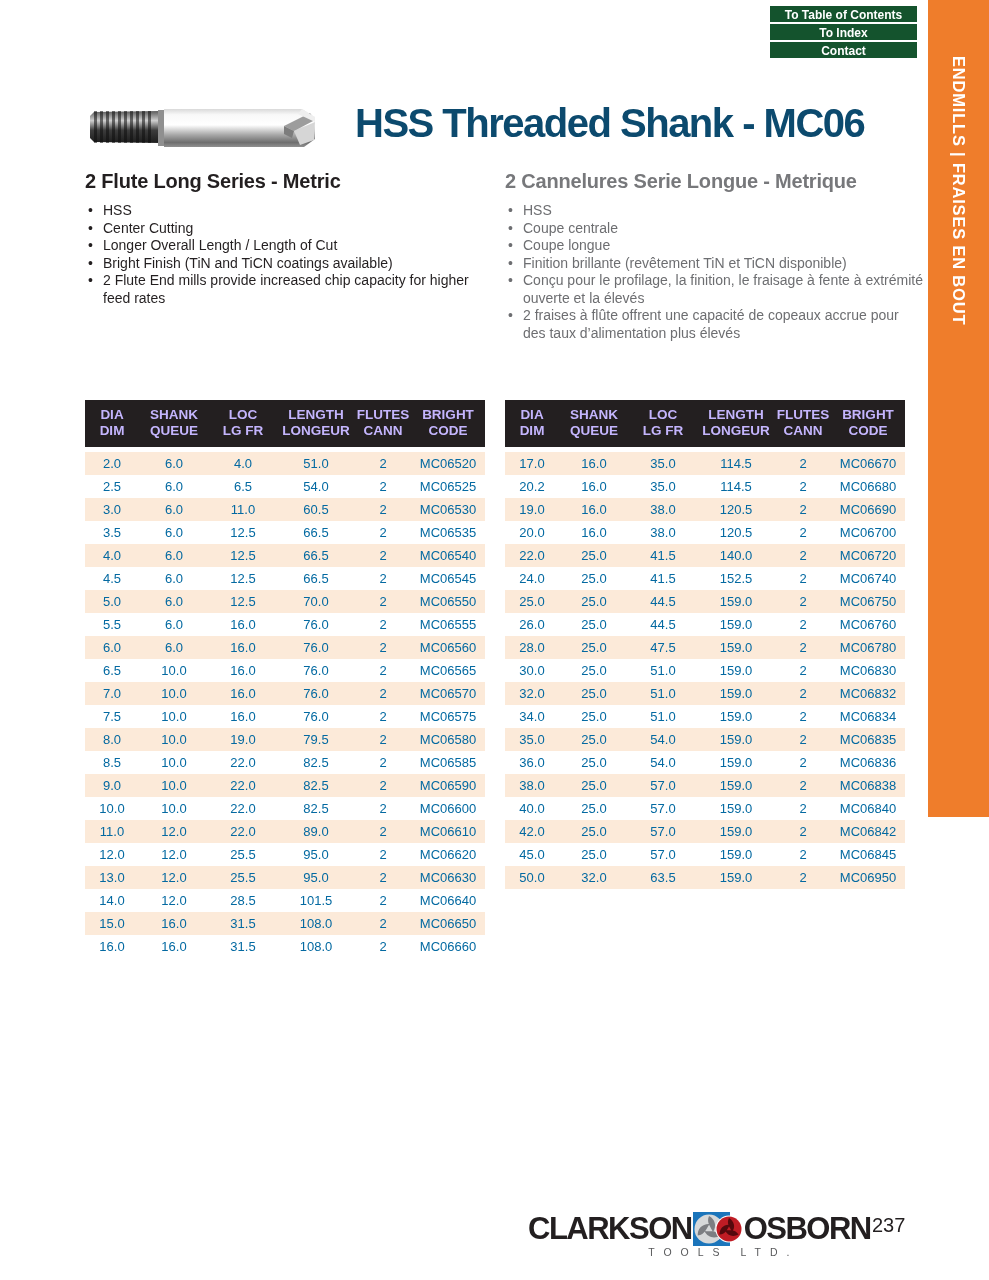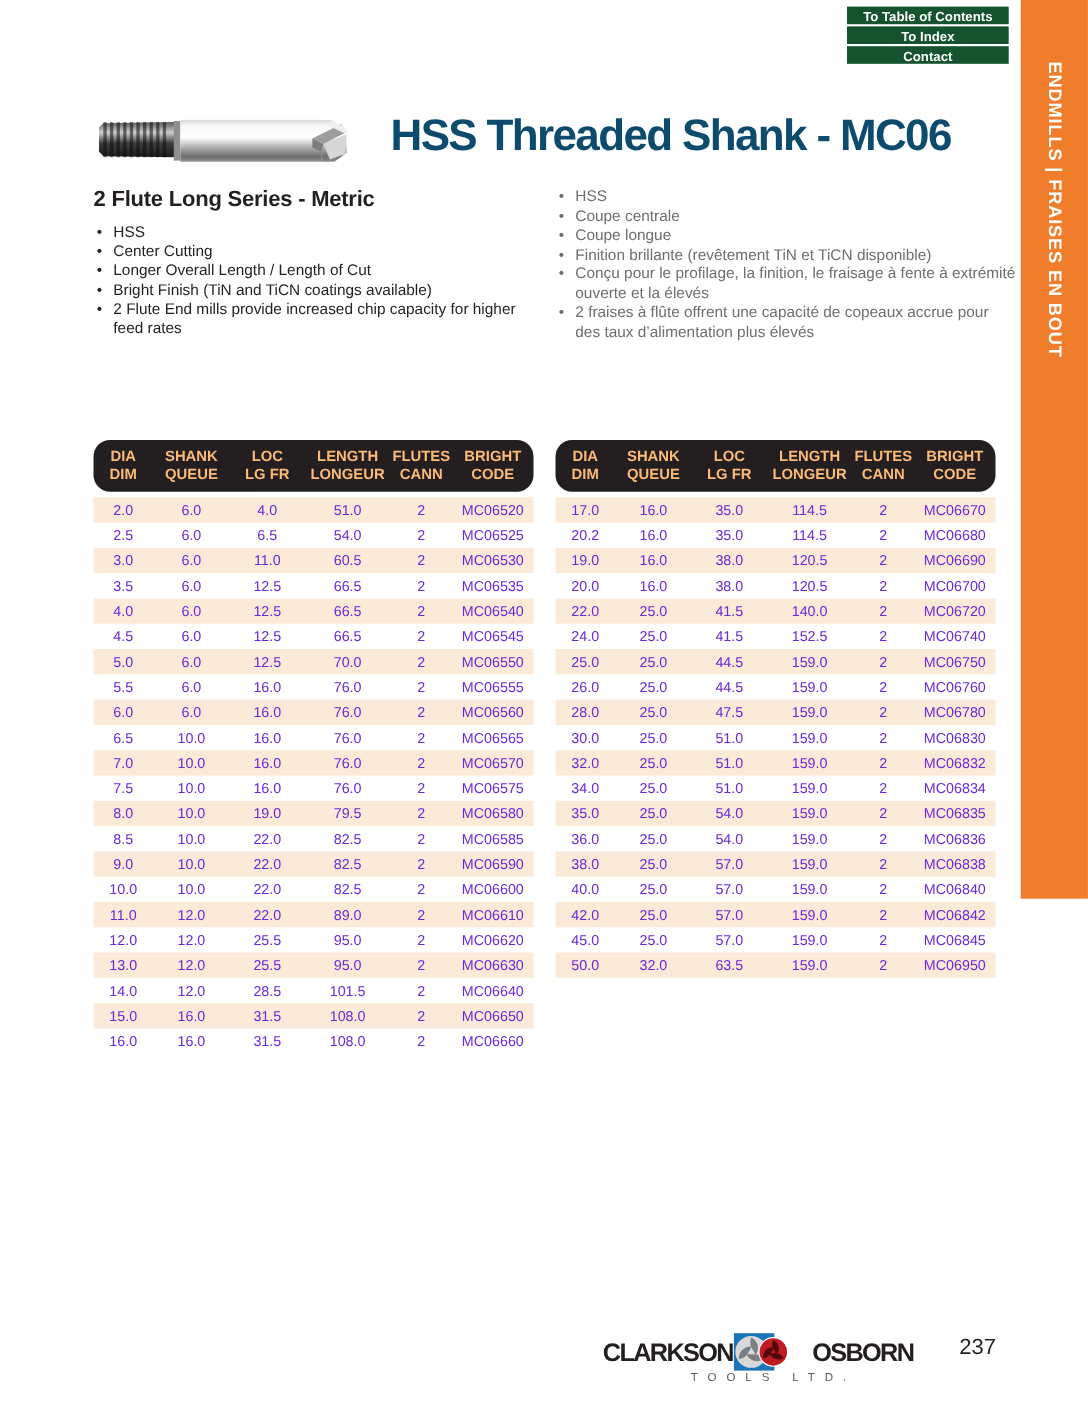--- a/index.html
+++ b/index.html
@@ -110,52 +110,50 @@
   }
 
   
   .data-table { position: absolute; top: 400px; width: 400px; }
   .table-left { left: 85px; }
   .table-right { left: 505px; }
   .t-head {
     display: grid;
     grid-template-columns: 13.5% 17.5% 17% 19.5% 14% 18.5%;
     background: #231f20;
-    color: #fdba74;
+    color: #c4b5fd;
     padding: 7px 0 8px 0;
-    border-radius: 15px;
   }
   .t-head .th {
     text-align: center;
     font-weight: bold;
     font-size: 13.5px;
     line-height: 16px;
   }
   .t-body { margin-top: 5px; }
   .t-row {
     display: grid;
     grid-template-columns: 13.5% 17.5% 17% 19.5% 14% 18.5%;
     height: 23px;
     align-items: center;
     text-align: center;
     font-size: 13px;
-    color: #6d28d9;
+    color: #0369a1;
   }
   .t-row.odd { background: #fcead9; }
 
   
   .footer { position: absolute; left: 528px; top: 1210px; }
   .brand-row { display: flex; align-items: center; }
   .brand-text {
-    font-size: 23px;
+    font-size: 31px;
     font-weight: bold;
     letter-spacing: -1.5px;
     color: #231f20;
     line-height: 34px;
-    margin-left: 20px;
   }
   .logo-icon { width: 50px; height: 38px; margin: 0 1px; flex: none; }
   .brand-sub {
     text-align: center;
     font-size: 10.5px;
     letter-spacing: 9px;
     color: #58595b;
     margin-top: -2px;
     padding-left: 48px;
   }
@@ -235,20 +233,21 @@
     <ul class="bullets">
         <li>HSS</li>
         <li>Center Cutting</li>
         <li>Longer Overall Length / Length of Cut</li>
         <li>Bright Finish (TiN and TiCN coatings available)</li>
         <li>2 Flute End mills provide increased chip capacity for higher feed rates</li>
       </ul>
   </div>
 
   <div class="section section-fr">
+    <h2>2 Cannelures Serie Longue - Metrique</h2>
     <ul class="bullets">
         <li>HSS</li>
         <li>Coupe centrale</li>
         <li>Coupe longue</li>
         <li>Finition brillante (revêtement TiN et TiCN disponible)</li>
         <li>Conçu pour le profilage, la finition, le fraisage à fente à extrémité ouverte et la élevés</li>
         <li>2 fraises à flûte offrent une capacité de copeaux accrue pour des taux d’alimentation plus élevés</li>
       </ul>
   </div>
 

